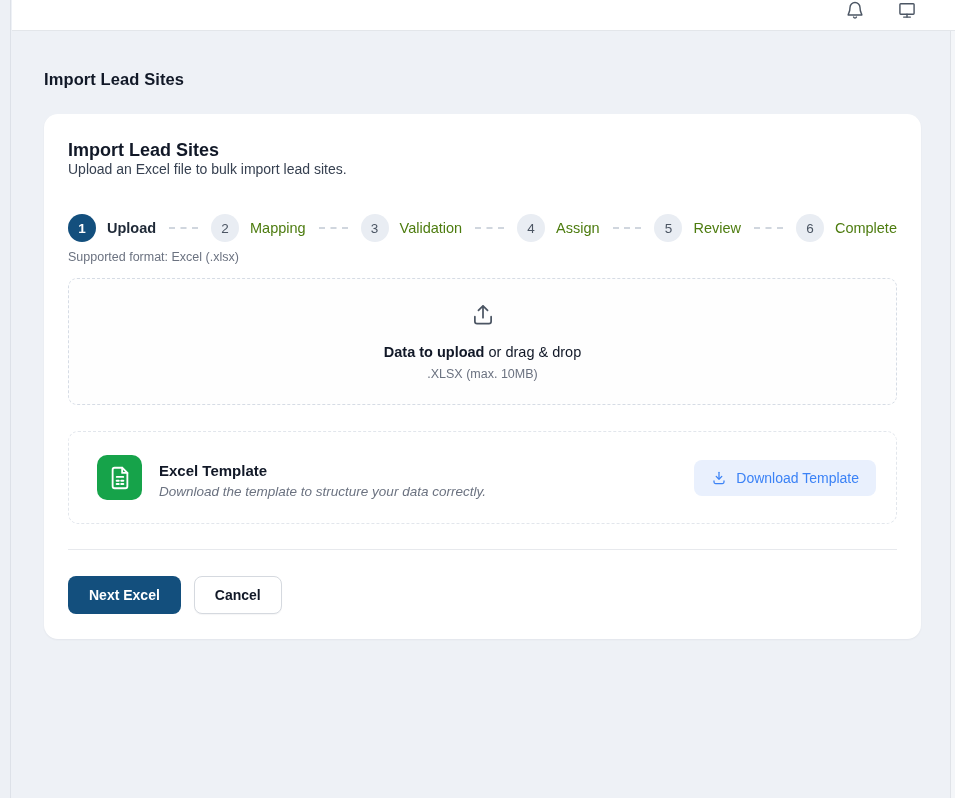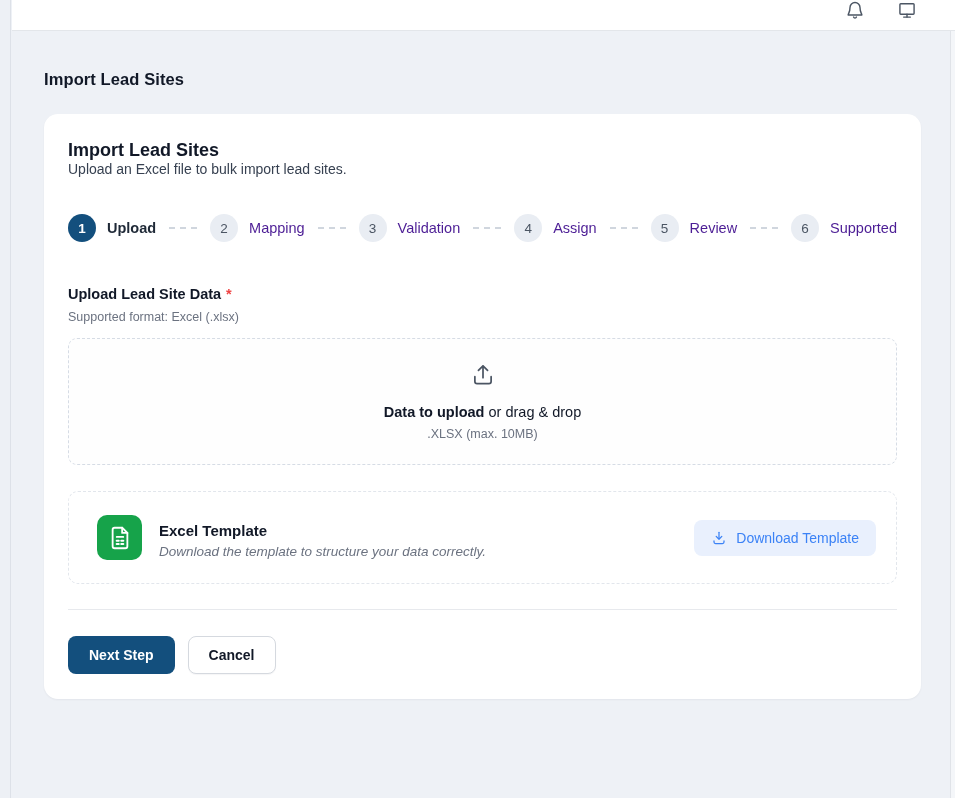--- a/index.html
+++ b/index.html
@@ -38,21 +38,21 @@
 
   
   .stepper { margin-top:37px; display:flex; align-items:center; }
   .step { display:flex; align-items:center; flex:0 0 auto; }
   .step-circle {
     width:28px; height:28px; border-radius:50%;
     background:#e9edf3; color:#4b5563;
     font-size:13.5px; font-weight:500;
     display:flex; align-items:center; justify-content:center;
   }
-  .step-label { margin-left:11px; font-size:14.5px; color:#4c1d95; }
+  .step-label { margin-left:11px; font-size:14.5px; color:#4d7c0f; }
   .step.active .step-circle { background:#134f7d; color:#ffffff; font-weight:700; }
   .step.active .step-label { color:#1f2937; font-weight:700; }
   .step-connector { flex:1 1 auto; border-top:2px dashed #d0d6de; margin:0 13px; height:0; }
 
   
   .field-label-row { margin-top:44px; font-size:14.5px; font-weight:700; color:#111827; }
   .required-mark { color:#ef4444; margin-left:5px; font-weight:700; }
   .field-hint { margin-top:8px; font-size:12.5px; color:#6b7280; }
 
   .dropzone {
@@ -161,27 +161,24 @@
         <span class="step-label">Assign</span>
       </div>
       <div class="step-connector"></div>
       <div class="step">
         <span class="step-circle">5</span>
         <span class="step-label">Review</span>
       </div>
       <div class="step-connector"></div>
       <div class="step">
         <span class="step-circle">6</span>
-        <span class="step-label">Supported</span>
-      </div>
-    </div>
-
-    <div class="field-label-row">
-      <span>Upload Lead Site Data</span><span class="required-mark">*</span>
-    </div>
+        <span class="step-label">Complete</span>
+      </div>
+    </div>
+
     <div class="field-hint">Supported format: Excel (.xlsx)</div>
 
     <div class="dropzone">
       <span>
         <svg viewBox="0 0 24 24" fill="none" stroke="#4b5563" stroke-width="1.6" stroke-linecap="round" stroke-linejoin="round">
           <path d="M12 14.5V4"></path>
           <path d="M7.8 7.8 12 3.6l4.2 4.2"></path>
           <path d="M4.5 13.5v4.5a2 2 0 0 0 2 2h11a2 2 0 0 0 2-2v-4.5"></path>
         </svg>
       </span>
@@ -212,17 +209,17 @@
             <path d="M4.5 16.5V18a2.3 2.3 0 0 0 2.3 2.3h10.4A2.3 2.3 0 0 0 19.5 18v-1.5"></path>
           </svg>
         </span>
         <span>Download Template</span>
       </button>
     </div>
 
     <div class="divider"></div>
 
     <div class="actions">
-      <button class="btn-primary">Next Step</button>
+      <button class="btn-primary">Next Excel</button>
       <button class="btn-secondary">Cancel</button>
     </div>
   </section>
 </main>
 
 </body></html>

